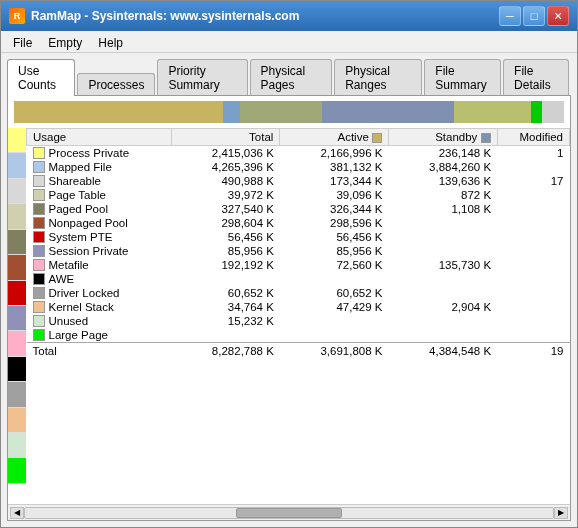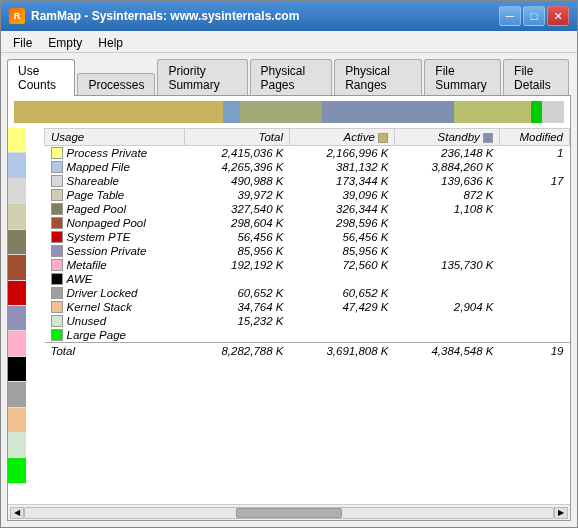--- a/index.html
+++ b/index.html
@@ -145,22 +145,20 @@
       display: flex;
       overflow: hidden;
     }
 
     
     .table-wrapper {
       flex: 1;
       overflow: hidden;
       display: flex;
       flex-direction: column;
-      margin-left: 18px;
-      font-style: italic;
     }
     .table-scroll {
       flex: 1;
       overflow: auto;
     }
     table {
       width: 100%;
       border-collapse: collapse;
       font-size: 11.5px;
     }

